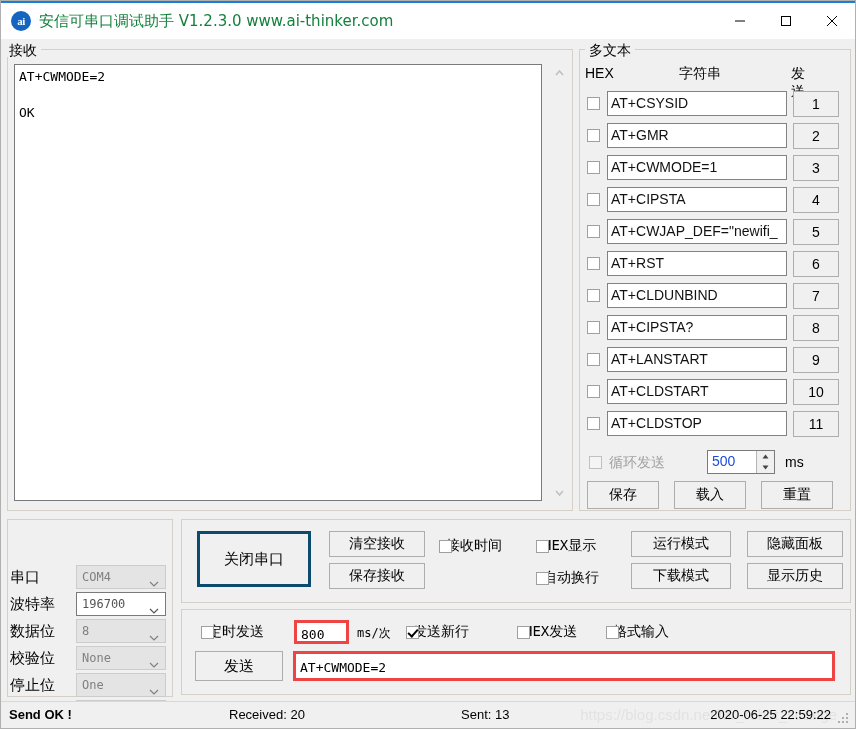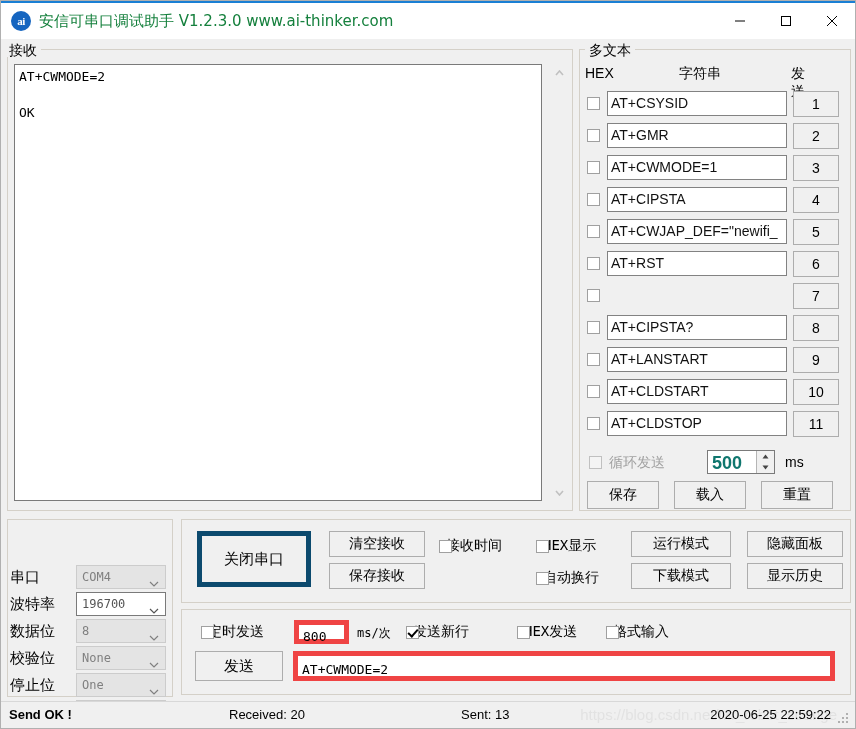--- a/index.html
+++ b/index.html
@@ -69,22 +69,22 @@
       padding:0 3px;line-height:23px;overflow:hidden;white-space:nowrap;}
   .mbtn{position:absolute;left:214px;top:2px;width:46px;height:26px;
       background:#f0f0f0;border:1px solid #adadad;box-sizing:border-box;
       font-size:14px;color:#000;display:flex;align-items:center;
       justify-content:center;}
 
   .loop-row{position:absolute;left:0;top:400px;width:270px;height:28px;}
   .loop-lbl{position:absolute;left:30px;top:5px;font-size:14px;color:#a0a0a0;}
   .spin{position:absolute;left:128px;top:1px;width:68px;height:24px;
       background:#fff;border:1px solid #7a7a7a;box-sizing:border-box;}
-  .spin .val{position:absolute;left:4px;top:2px;font-size:18px;color:#0f766e;
-      font-family:"Liberation Sans",sans-serif;font-weight:bold;}
+  .spin .val{position:absolute;left:4px;top:2px;font-size:14px;color:#1d4ed8;
+      font-family:"Liberation Sans",sans-serif;}
   .spin .btns{position:absolute;right:0;top:0;width:17px;height:22px;
       border-left:1px solid #b5b5b5;background:#f0f0f0;}
   .spin .btns div{height:11px;display:flex;align-items:center;justify-content:center;}
   .msunit{position:absolute;left:206px;top:5px;font-size:14px;color:#000;}
   .bigbtn{position:absolute;height:28px;background:#f0f0f0;
       border:1px solid #adadad;box-sizing:border-box;font-size:14px;
       display:flex;align-items:center;justify-content:center;color:#000;}
 
   
   #cfg-group{left:6px;top:518px;width:166px;height:178px;}
@@ -93,33 +93,33 @@
   .combo{position:absolute;left:68px;top:0px;width:90px;height:24px;
       border:1px solid #cccccc;box-sizing:border-box;background:#e4e4e4;
       font-family:"DejaVu Sans Mono","Liberation Mono",monospace;font-size:12px;
       color:#808080;padding-left:5px;line-height:22px;}
   .combo .arr{position:absolute;right:6px;top:6px;}
   .combo.enabled{background:#fff;border:1px solid #7a7a7a;color:#555;}
 
   
   #mid-group{left:180px;top:518px;width:670px;height:84px;}
   .closebtn{position:absolute;left:16px;top:12px;width:114px;height:56px;
-      background:#f0f0f0;border:5px solid #0c4a6e;box-sizing:border-box;
+      background:#f0f0f0;border:3px solid #0c4a6e;box-sizing:border-box;
       display:flex;align-items:center;justify-content:center;font-size:15px;}
   .sbtn{position:absolute;width:96px;height:26px;background:#f0f0f0;
       border:1px solid #adadad;box-sizing:border-box;font-size:14px;
       display:flex;align-items:center;justify-content:center;}
   .chk-item{position:absolute;display:flex;align-items:center;}
   .chk-item .lb{margin-left:7px;font-size:14px;color:#000;white-space:nowrap;}
   .mono-lb{font-family:"DejaVu Sans Mono","Liberation Mono",monospace;
       font-size:12px;}
 
   
   #send-group{left:180px;top:608px;width:670px;height:86px;}
-  .tinput{position:absolute;background:#fff;border:5px solid #ef4444;
+  .tinput{position:absolute;background:#fff;border:3px solid #ef4444;
       box-sizing:border-box;font-family:"DejaVu Sans Mono","Liberation Mono",monospace;
       font-size:13px;color:#000;padding:0 4px;line-height:24px;}
   .sendbtn{position:absolute;left:14px;top:42px;width:88px;height:30px;
       background:#f0f0f0;border:1px solid #adadad;box-sizing:border-box;
       font-size:15px;display:flex;align-items:center;justify-content:center;}
   .sendtext{left:112px;top:42px;width:542px;height:30px;line-height:28px;}
 
   
   .statusbar{position:absolute;left:0;bottom:0;width:854px;height:27px;
       background:#f0f0f0;border-top:1px solid #d8d8d8;box-sizing:border-box;}
@@ -219,20 +219,21 @@
           <div class="mtext">AT+CWJAP_DEF="newifi_</div>
           <div class="mbtn">5</div>
         </div>
         <div class="mtrow" style="top: 200px;">
           <div class="cbx" style="left:8px;top:8px;"></div>
           <div class="mtext">AT+RST</div>
           <div class="mbtn">6</div>
         </div>
         <div class="mtrow" style="top: 232px;">
           <div class="cbx" style="left:8px;top:8px;"></div>
+          <div class="mtext">AT+CLDUNBIND</div>
           <div class="mbtn">7</div>
         </div>
         <div class="mtrow" style="top: 264px;">
           <div class="cbx" style="left:8px;top:8px;"></div>
           <div class="mtext">AT+CIPSTA?</div>
           <div class="mbtn">8</div>
         </div>
         <div class="mtrow" style="top: 296px;">
           <div class="cbx" style="left:8px;top:8px;"></div>
           <div class="mtext">AT+LANSTART</div>

